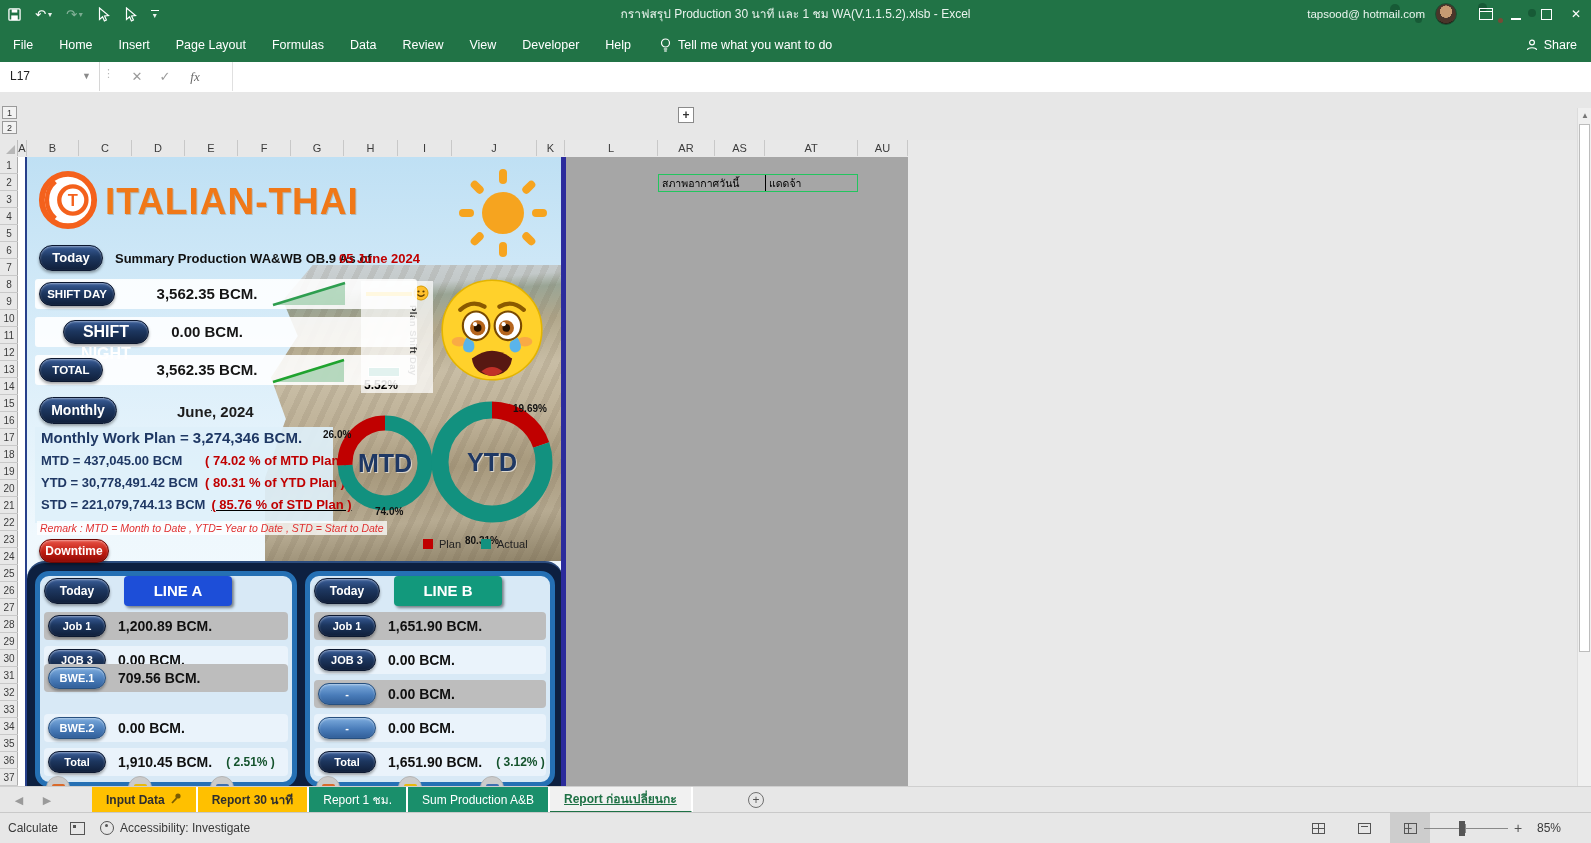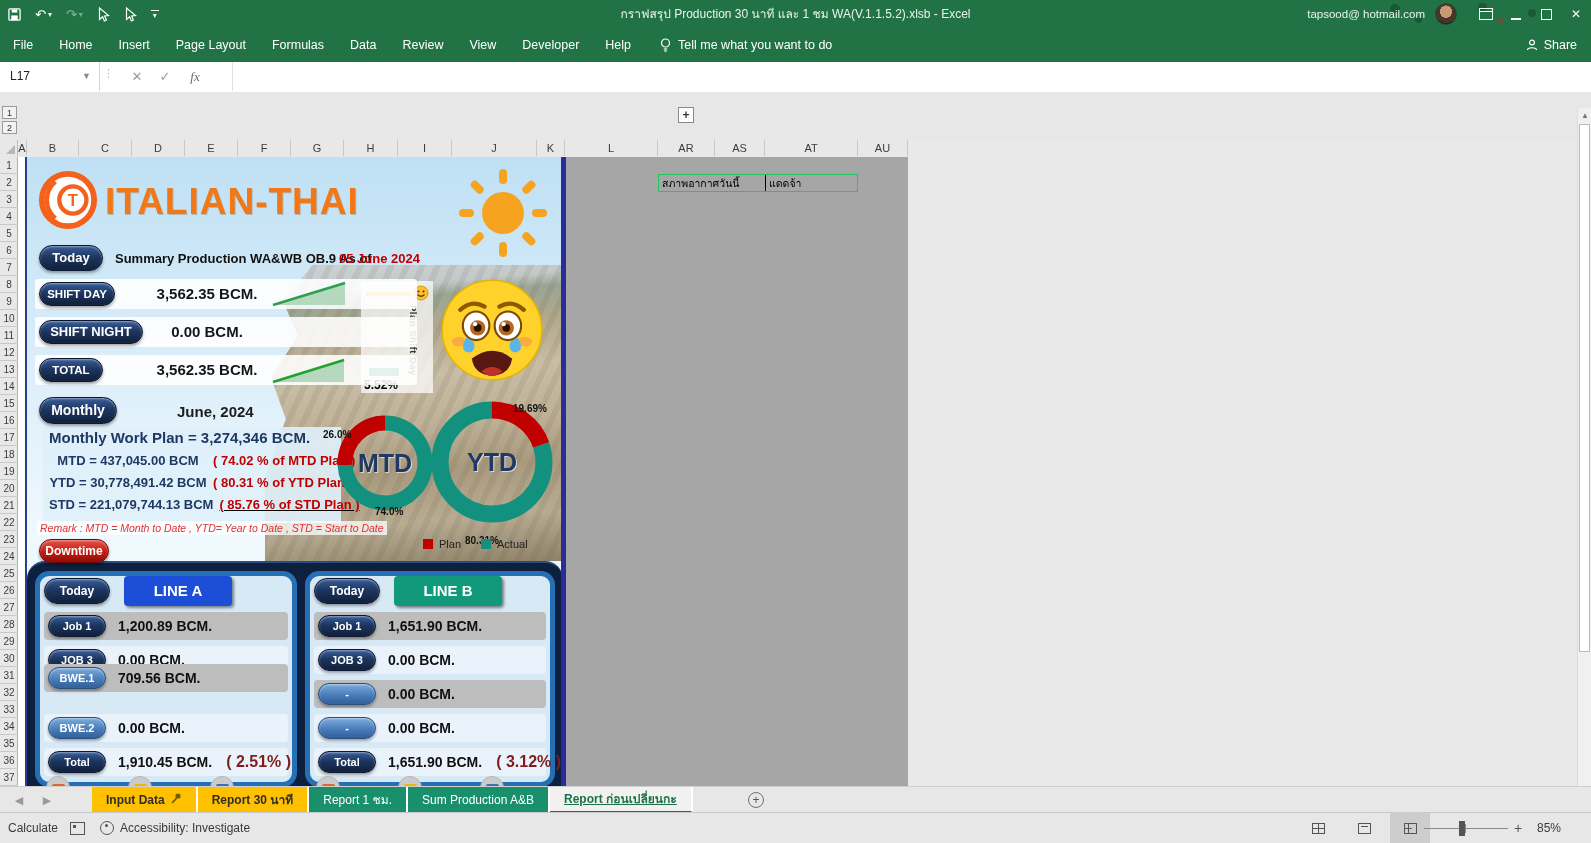--- a/index.html
+++ b/index.html
@@ -80,21 +80,21 @@
   .photo{position:absolute;left:238px;top:108px;width:298px;height:296px;
     background:
       repeating-linear-gradient(115deg,rgba(90,75,55,.10) 0 6px,rgba(0,0,0,0) 6px 14px),
       linear-gradient(175deg,#cdd3d6 0%,#c3c9c9 10%,#9aa595 14%,#b2a88c 24%,#c8bda5 38%,#beb197 54%,#a89a7e 68%,#b7ab92 84%,#8e8268 100%);
     clip-path:polygon(16% 0,100% 0,100% 100%,0 100%,0 72%,7% 52%,2% 38%,11% 24%,6% 12%);}
   .gauge{position:absolute;left:334px;top:124px;width:72px;height:112px;background:rgba(255,255,255,.72);}
   .gauge .gline{position:absolute;left:5px;top:11px;width:46px;height:4px;background:#FFC000;}
   .gauge .glabel{position:absolute;left:47px;top:24px;writing-mode:vertical-rl;font-size:9.5px;font-weight:bold;color:#333;letter-spacing:.5px;}
   .gauge .gbar{position:absolute;left:7px;top:86px;width:30px;height:8px;background:#12917F;border:1px solid #fff;}
   .gauge .gpct{position:absolute;left:3px;top:97px;font-size:12px;font-weight:bold;color:#000;}
-  .m-block{position:absolute;left:16px;top:270px;width:298px;height:96px;background:rgba(222,240,250,.92);text-align:center;}
+  .m-block{position:absolute;left:8px;top:270px;width:298px;height:96px;background:rgba(222,240,250,.92);}
   .m-wp{position:absolute;left:6px;top:2px;font-size:15px;font-weight:bold;color:#1F3864;white-space:nowrap;}
   .m-row{position:absolute;left:6px;font-size:13px;font-weight:bold;white-space:nowrap;}
   .m-row .t{color:#1F3864;display:inline-block;min-width:158px;}
   .m-row .p{color:#C00000;margin-left:6px;}
   .remark{position:absolute;left:10px;top:364px;font-size:10.5px;font-style:italic;color:#E03030;background:rgba(255,255,255,.75);padding:1px 3px;z-index:3;white-space:nowrap;}
   .donut-wrap{position:absolute;z-index:3;}
   .donut-center{position:absolute;inset:0;display:flex;align-items:center;justify-content:center;font-weight:bold;color:#1F3864;font-size:25px;text-shadow:1px 1px 0 rgba(255,255,255,.6);}
   .dlabel{position:absolute;font-size:10px;font-weight:bold;color:#111;z-index:4;}
   .legend{position:absolute;top:381px;display:flex;align-items:center;gap:6px;z-index:4;font-size:11px;color:#222;}
   .legend .sq{width:10px;height:10px;display:inline-block;}
@@ -102,21 +102,21 @@
   .lpanel{position:absolute;top:8px;height:216px;border:5px solid #2570B4;border-radius:14px;background:#D8E9F6;box-sizing:border-box;}
   .lp-title{position:absolute;left:84px;top:0;width:108px;height:30px;line-height:30px;text-align:center;color:#fff;font-weight:bold;font-size:15px;border-radius:4px;box-shadow:2px 2px 3px rgba(0,0,0,.45);}
   .lp-title.navy{background:#1d4ed8;}
   .lp-title.green{background:#12997C;}
   .lp-today{position:absolute;left:4px;top:2px;width:66px;height:26px;line-height:24px;font-size:12px;z-index:2;}
   .lrow{position:absolute;left:4px;height:28px;border-radius:4px;display:flex;align-items:center;}
   .band-gray{background:#BDBDBD;}
   .band-light{background:#EAF3FB;}
   .lpill{flex:none;width:58px;height:22px;line-height:20px;font-size:11px;margin-left:4px;border-radius:11px;}
   .lval{font-size:14px;font-weight:bold;color:#101010;margin-left:12px;white-space:nowrap;}
-  .lpct{font-size:16px;font-weight:bold;color:#7f1d1d;margin-left:14px;white-space:nowrap;}
+  .lpct{font-size:12px;font-weight:bold;color:#14532d;margin-left:14px;white-space:nowrap;}
   .machine{position:absolute;top:200px;display:flex;align-items:center;gap:5px;}
   .machine .circ{width:24px;height:24px;border-radius:50%;background:#CBCBCB;border:1px solid #b5b5b5;display:flex;align-items:center;justify-content:center;box-sizing:border-box;}
   .machine .chip{width:13px;height:8px;border-radius:2px;}
   .machine .ml{font-size:8px;font-weight:bold;color:#1a1a1a;}
 
   
   .vscroll{position:absolute;left:1577px;top:108px;width:14px;height:702px;background:#F0F0F0;border-left:1px solid #dcdcdc;box-sizing:border-box;}
   .vthumb{position:absolute;left:1px;top:16px;width:11px;height:528px;background:#fff;border:1px solid #bdbdbd;box-sizing:border-box;}
   .sarrow{position:absolute;left:0;width:14px;height:15px;display:flex;align-items:center;justify-content:center;color:#777;font-size:8px;}
 
@@ -343,21 +343,21 @@
       <div class="abs" style="left:88px;top:94px;font-size:13px;font-weight:bold;color:#111;z-index:2;">Summary Production WA&amp;WB OB.9 As of</div>
       <div class="abs" style="left:312px;top:94px;font-size:13px;font-weight:bold;color:#C00000;z-index:2;">05 June 2024</div>
 
       <div class="photo"></div>
 
       <div class="shiftband" style="top:122px;z-index:2;">
         <span class="sp pill" style="width:76px;">SHIFT DAY</span>
         <span class="sv">3,562.35 BCM.</span>
       </div>
       <div class="shiftband" style="top:160px;z-index:2;">
-        <span class="sp pill" style="width:104px;font-size:13px;">SHIFT NIGHT</span>
+        <span class="sp pill" style="width:86px;font-size:16px;margin-left:24px;">SHIFT NIGHT</span>
         <span class="sv">0.00 BCM.</span>
       </div>
       <div class="shiftband" style="top:198px;z-index:2;">
         <span class="sp pill" style="width:64px;">TOTAL</span>
         <span class="sv">3,562.35 BCM.</span>
       </div>
 
       <svg class="abs" style="left:243px;top:121px;z-index:3;" width="80" height="31" viewBox="0 0 80 31">
         <polygon points="3,27 75,5 75,27" fill="#7fbf92" opacity="0.55"></polygon>
         <polyline points="3,27 75,5" stroke="#2e9e4f" stroke-width="2.6" fill="none"></polyline>

